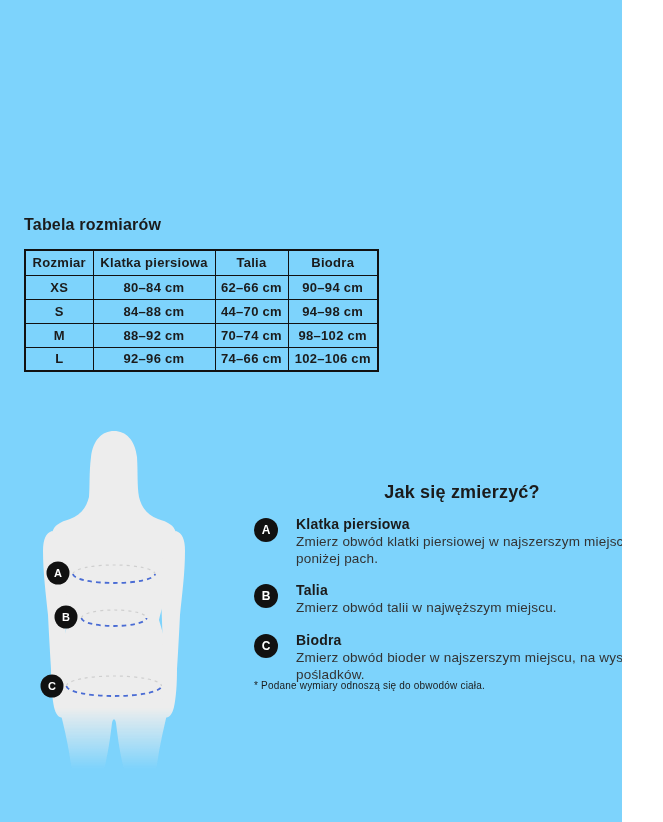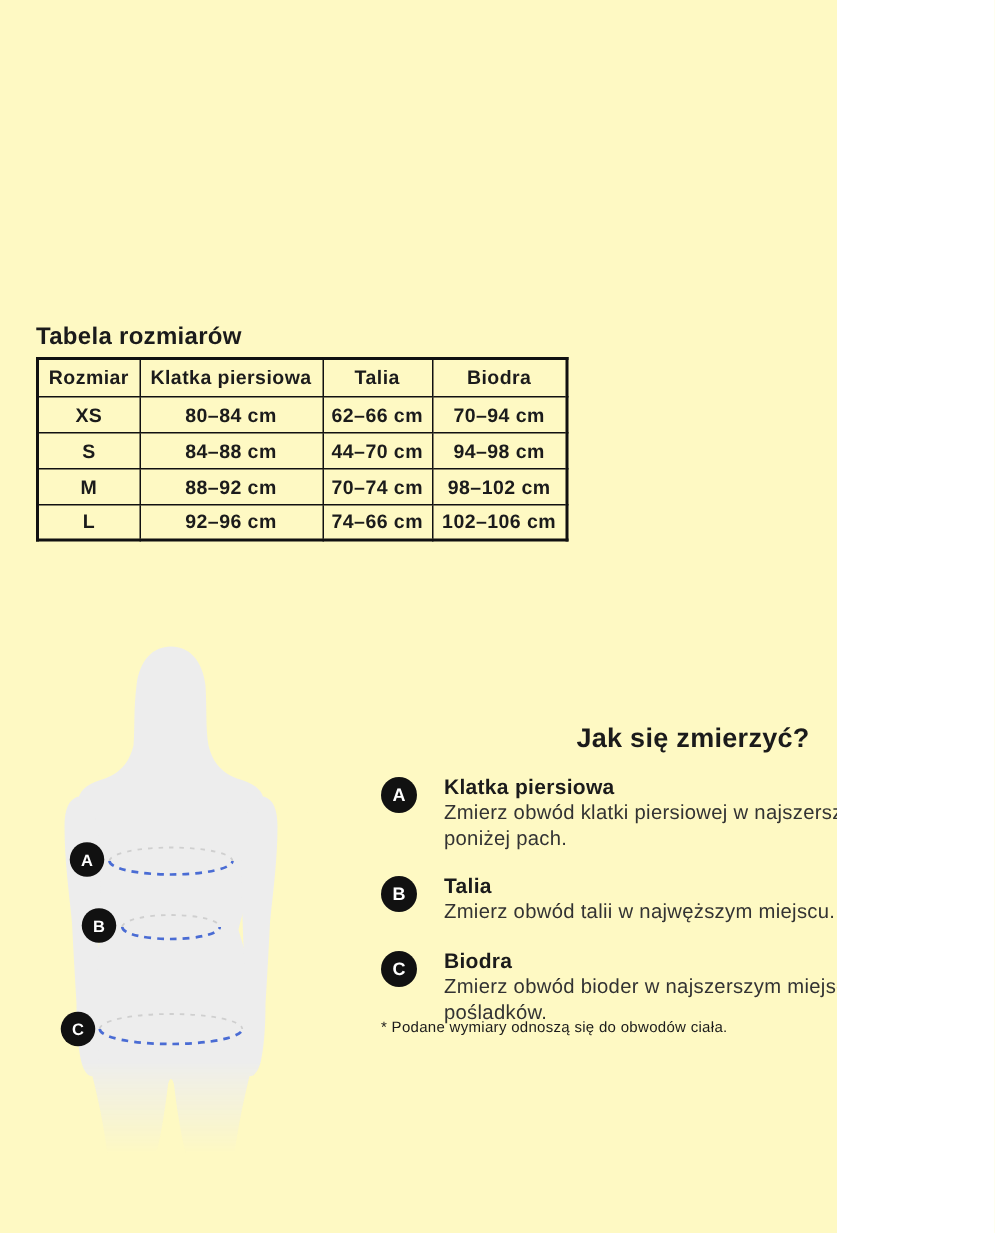--- a/index.html
+++ b/index.html
@@ -8,26 +8,26 @@
     --table-border:#111111;
     --silhouette:#ededed;
     --dash-blue:#4a6cd4;
     --dash-grey:#cfcfcf;
     --badge-bg:#111111;
     --badge-text:#ffffff;
   }
   *{margin:0;padding:0;box-sizing:border-box;}
   html,body{background:#ffffff;}
   body{font-family:"Liberation Sans","DejaVu Sans",sans-serif;color:var(--text-main);}
-  .canvas{position:relative;width:558px;height:822px;background:#fef9c3;overflow:hidden;}
+  .canvas{position:relative;width:622px;height:822px;background:#7dd3fc;overflow:hidden;}
 
   
   .size-section{position:absolute;left:24px;top:216px;}
   .size-title{font-size:16px;font-weight:700;letter-spacing:.2px;color:var(--text-main);}
-  table.size-table{border-collapse:collapse;table-layout:fixed;width:353px;margin-top:4px;
+  table.size-table{border-collapse:collapse;table-layout:fixed;width:353px;margin-top:15px;
     border:2px solid var(--table-border);font-size:13px;letter-spacing:.3px;}
   table.size-table th,table.size-table td{border:1px solid var(--table-border);text-align:center;
     vertical-align:middle;padding:0;}
   table.size-table th{height:25px;font-weight:700;}
   table.size-table td{height:24px;font-weight:700;}
   col.c0{width:68px;} col.c1{width:122px;} col.c2{width:73px;} col.c3{width:90px;}
 
   
   .figure-wrap{position:absolute;left:30px;top:415px;width:220px;height:385px;}
   .sil path{fill:var(--silhouette);}
@@ -71,21 +71,21 @@
           <th>Klatka piersiowa</th>
           <th>Talia</th>
           <th>Biodra</th>
         </tr>
       </thead>
       <tbody>
         <tr>
           <td>XS</td>
           <td>80–84 cm</td>
           <td>62–66 cm</td>
-          <td>70–94 cm</td>
+          <td>90–94 cm</td>
         </tr>
         <tr>
           <td>S</td>
           <td>84–88 cm</td>
           <td>44–70 cm</td>
           <td>94–98 cm</td>
         </tr>
         <tr>
           <td>M</td>
           <td>88–92 cm</td>

